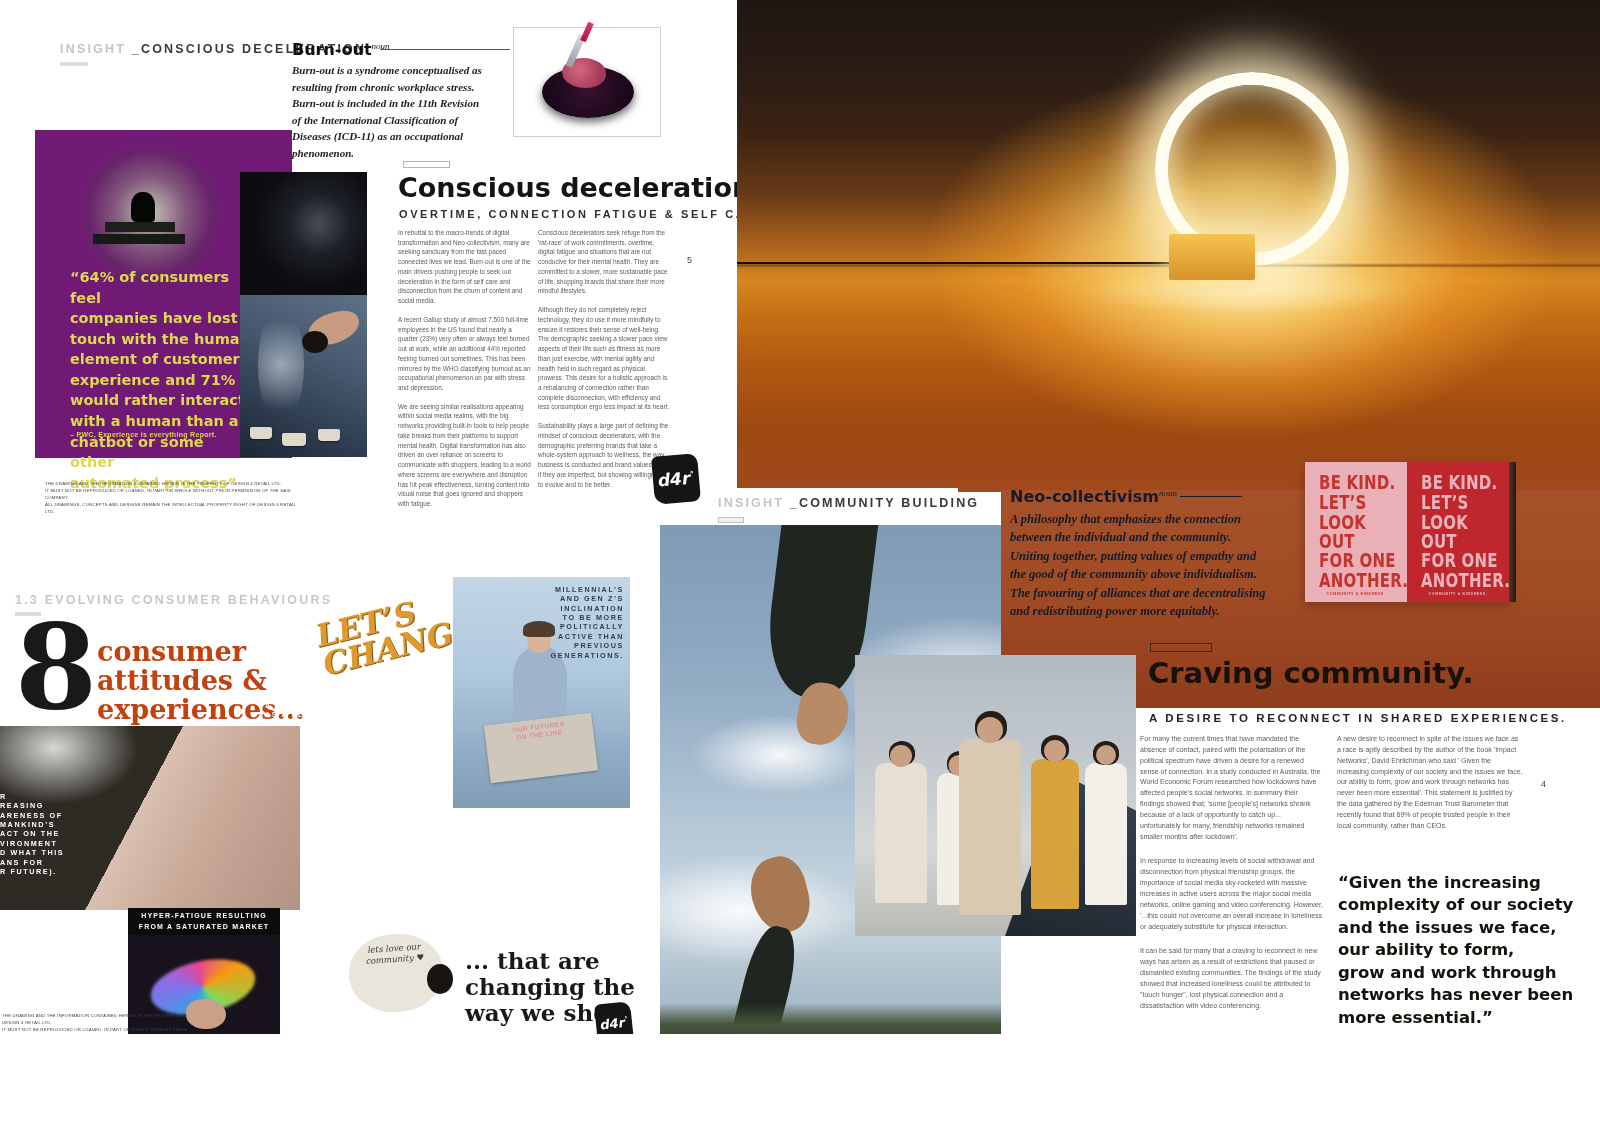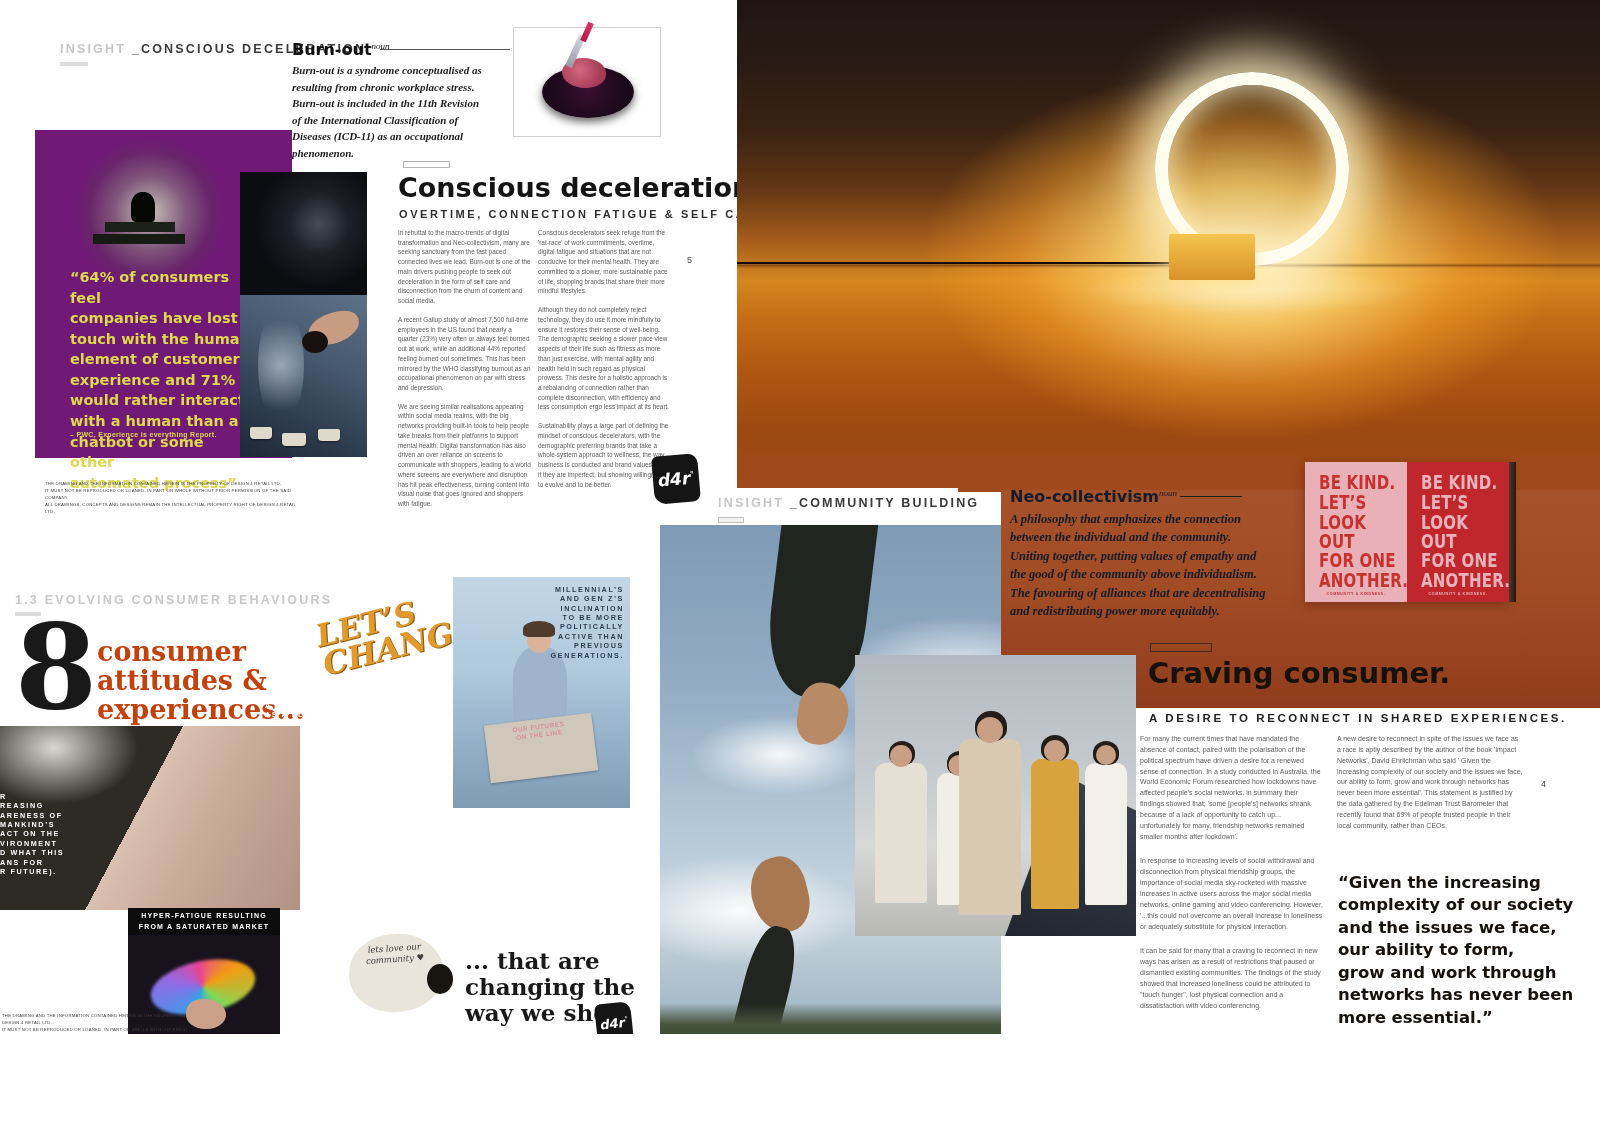--- a/index.html
+++ b/index.html
@@ -238,21 +238,21 @@
         <div class="hair" style="left:10px;top:-24px;width:28px;height:26px;"></div>
         <div class="head" style="top:-19px;width:22px;height:22px;"></div>
       </div>
     <div class="abs person" style="left:230px;top:108px;width:42px;height:142px;background:#f3f0ea;">
         <div class="hair" style="left:8px;top:-22px;width:26px;height:24px;"></div>
         <div class="head" style="top:-18px;width:20px;height:20px;"></div>
       </div>
   </div>
 
   <div class="abs" style="left:1150px;top:643px;width:60px;height:7px;border:1px solid #44291a;"></div>
-  <div class="abs display" style="left:1148px;top:656px;font-size:29px;color:#17110b;">Craving consumer.</div>
+  <div class="abs display" style="left:1148px;top:656px;font-size:29px;color:#17110b;">Craving community.</div>
   <div class="abs" style="left:1149px;top:712px;font-size:11.5px;font-weight:600;letter-spacing:2.6px;color:#222;">A DESIRE TO RECONNECT IN SHARED EXPERIENCES.</div>
   <div class="abs bodycol" style="left:1140px;top:734px;width:183px;font-size:7px;line-height:1.55;">
     <p style="margin-bottom:14px;">For many the current times that have mandated the absence of contact, paired with the polarisation of the political spectrum have driven a desire for a renewed sense of connection. In a study conducted in Australia, the World Economic Forum researched how lockdowns have affected people's social networks. in summary their findings showed that; 'some [people's] networks shrank because of a lack of opportunity to catch up... unfortunately for many, friendship networks remained smaller months after lockdown'.</p>
     <p style="margin-bottom:14px;">In response to increasing levels of social withdrawal and disconnection from physical friendship groups, the importance of social media sky-rocketed with massive increases in active users across the major social media networks, online gaming and video conferencing. However, '...this could not overcome an overall increase in loneliness or adequately substitute for physical interaction.</p>
     <p>It can be said for many that a craving to reconnect in new ways has arisen as a result of restrictions that paused or dismantled existing communities. The findings of the study showed that increased loneliness could be attributed to "touch hunger", lost physical connection and a dissatisfaction with video conferencing.</p>
   </div>
   <div class="abs bodycol" style="left:1337px;top:734px;width:187px;font-size:7px;line-height:1.55;">
     <p>A new desire to reconnect in spite of the issues we face as a race is aptly described by the author of the book 'Impact Networks', David Ehrlichman who said ' Given the increasing complexity of our society and the issues we face, our ability to form, grow and work through networks has never been more essential'. This statement is justified by the data gathered by the Edelman Trust Barometer that recently found that 69% of people trusted people in their local community, rather than CEOs.</p>
   </div>
   <div class="abs" style="left:1541px;top:779px;font-size:9px;color:#444;">4</div>

